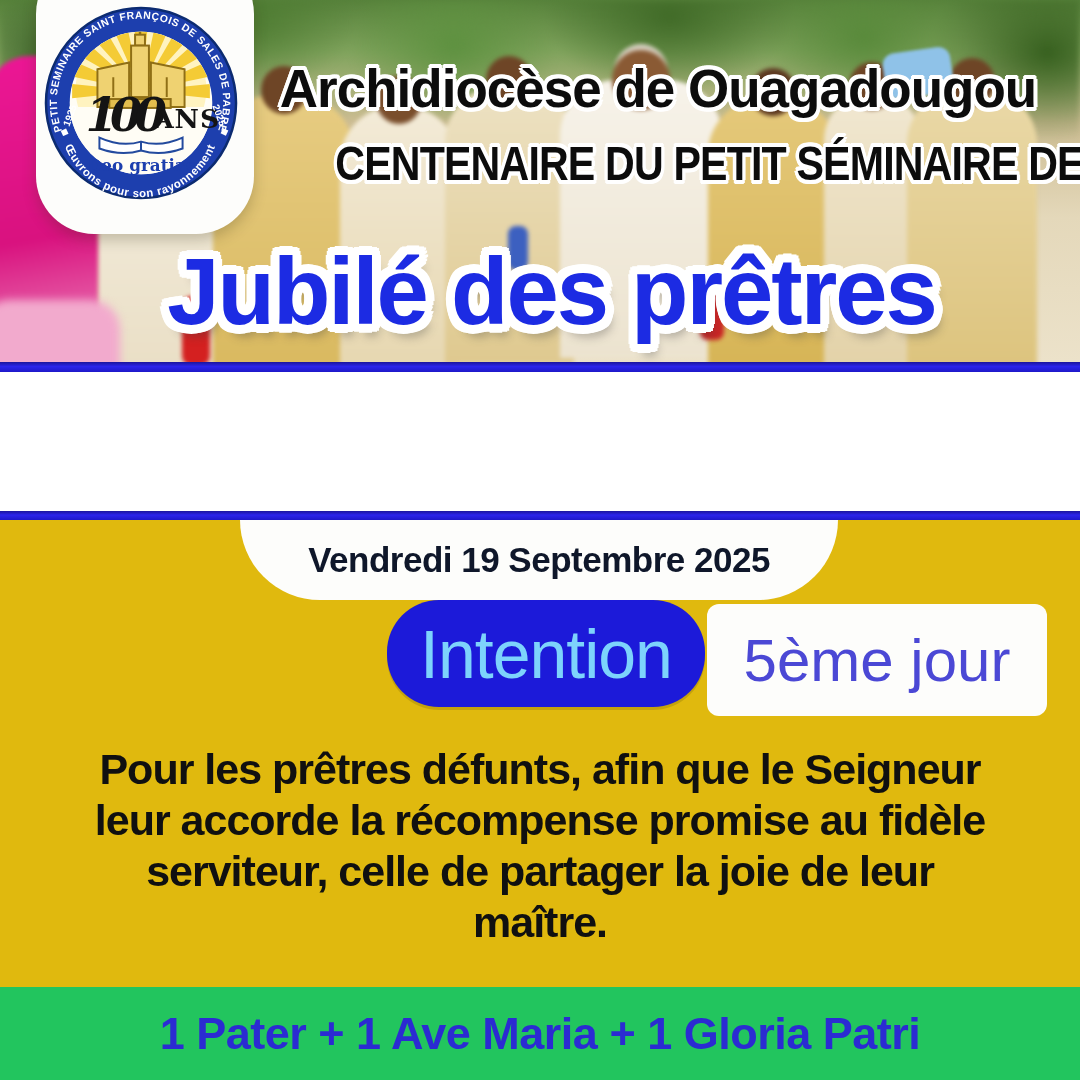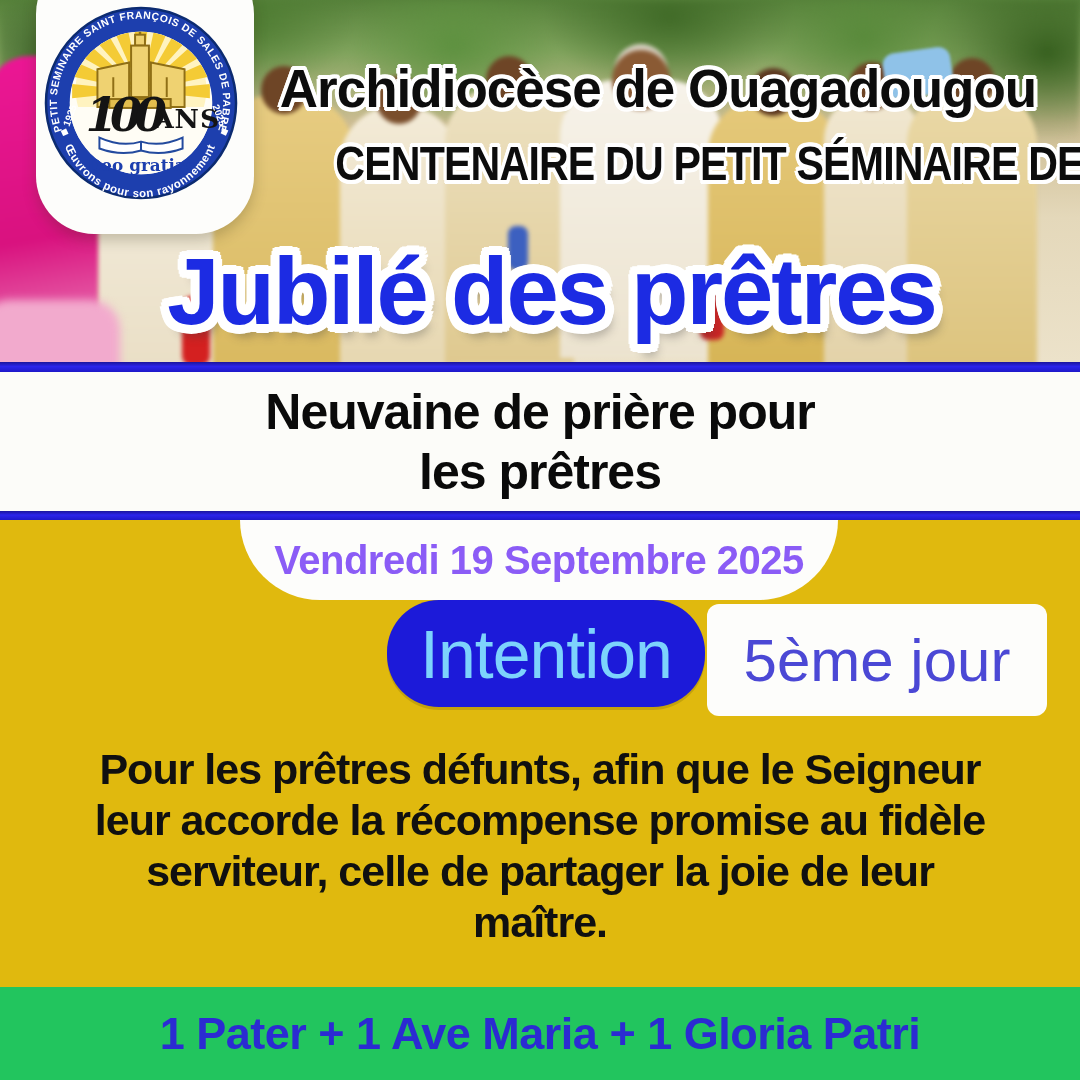--- a/index.html
+++ b/index.html
@@ -81,21 +81,21 @@
   .band-subtitle { position:absolute; left:0; top:372px; width:1080px; height:139px; background:#fcfcf9;
     display:flex; flex-direction:column; justify-content:center; align-items:center; }
   .band-subtitle .l { font-size:50px; font-weight:700; color:#0a0a0a; line-height:60px; letter-spacing:-1px; }
   .rule2 { position:absolute; left:0; top:511px; width:1080px; height:9px;
     background:linear-gradient(180deg,#1b159c,#2b24ea 45%,#1e18c9); }
 
   
   .gold { position:absolute; left:0; top:520px; width:1080px; height:467px; background:#e0b90e; }
   .date-banner { position:absolute; left:240px; top:0; width:598px; height:80px; background:#fdfdfb;
     border-radius:0 0 85px 85px; display:flex; align-items:center; justify-content:center; }
-  .date-text { font-size:40px; font-weight:700; color:#8b5cf6; letter-spacing:-0.5px; }
+  .date-text { font-size:35px; font-weight:700; color:#0f172a; letter-spacing:-0.5px; }
   .day-box { position:absolute; left:707px; top:84px; width:340px; height:112px; background:#fdfdfb;
     border-radius:12px; display:flex; align-items:center; justify-content:center; }
   .day-text { font-size:60px; font-weight:400; color:#4b48d5; }
   .pill-intention { position:absolute; left:387px; top:80px; width:318px; height:107px; background:#1c1ad9;
     border-radius:52px; display:flex; align-items:center; justify-content:center;
     box-shadow:0 3px 0 rgba(0,0,0,.12); }
   .pill-text { font-size:68px; font-weight:400; color:#7dd3fc; letter-spacing:-1px; }
   .intention-body { position:absolute; left:30px; right:30px; top:224px; text-align:center; }
   .intention-body .l { font-size:43px; font-weight:700; color:#101010; line-height:51px; letter-spacing:-1px; }
 
@@ -187,24 +187,20 @@
       <textPath href="#arcTop" startOffset="50%" text-anchor="middle">PETIT SEMINAIRE SAINT FRANÇOIS DE SALES DE PABRE</textPath>
     </text>
     <text font-size="11.5" font-weight="bold" fill="#ffffff" letter-spacing="0.6">
       <textPath href="#arcBottom" startOffset="50%" text-anchor="middle">Œuvrons pour son rayonnement</textPath>
     </text>
     <text transform="translate(24,134) rotate(-70)" font-size="10" font-weight="bold" fill="#ffffff">◆ 1925</text>
     <text transform="translate(172,103) rotate(70)" font-size="10" font-weight="bold" fill="#ffffff">2025 ◆</text>
   </svg>
 
   <div class="rule1"></div>
-  <div class="band-subtitle">
-    <div class="l">Neuvaine de prière pour</div>
-    <div class="l">les prêtres</div>
-  </div>
   <div class="rule2"></div>
 
   <div class="gold">
     <div class="date-banner">
       <div class="date-text">Vendredi 19 Septembre 2025</div>
     </div>
     <div class="day-box">
       <div class="day-text">5ème jour</div>
     </div>
     <div class="pill-intention">

